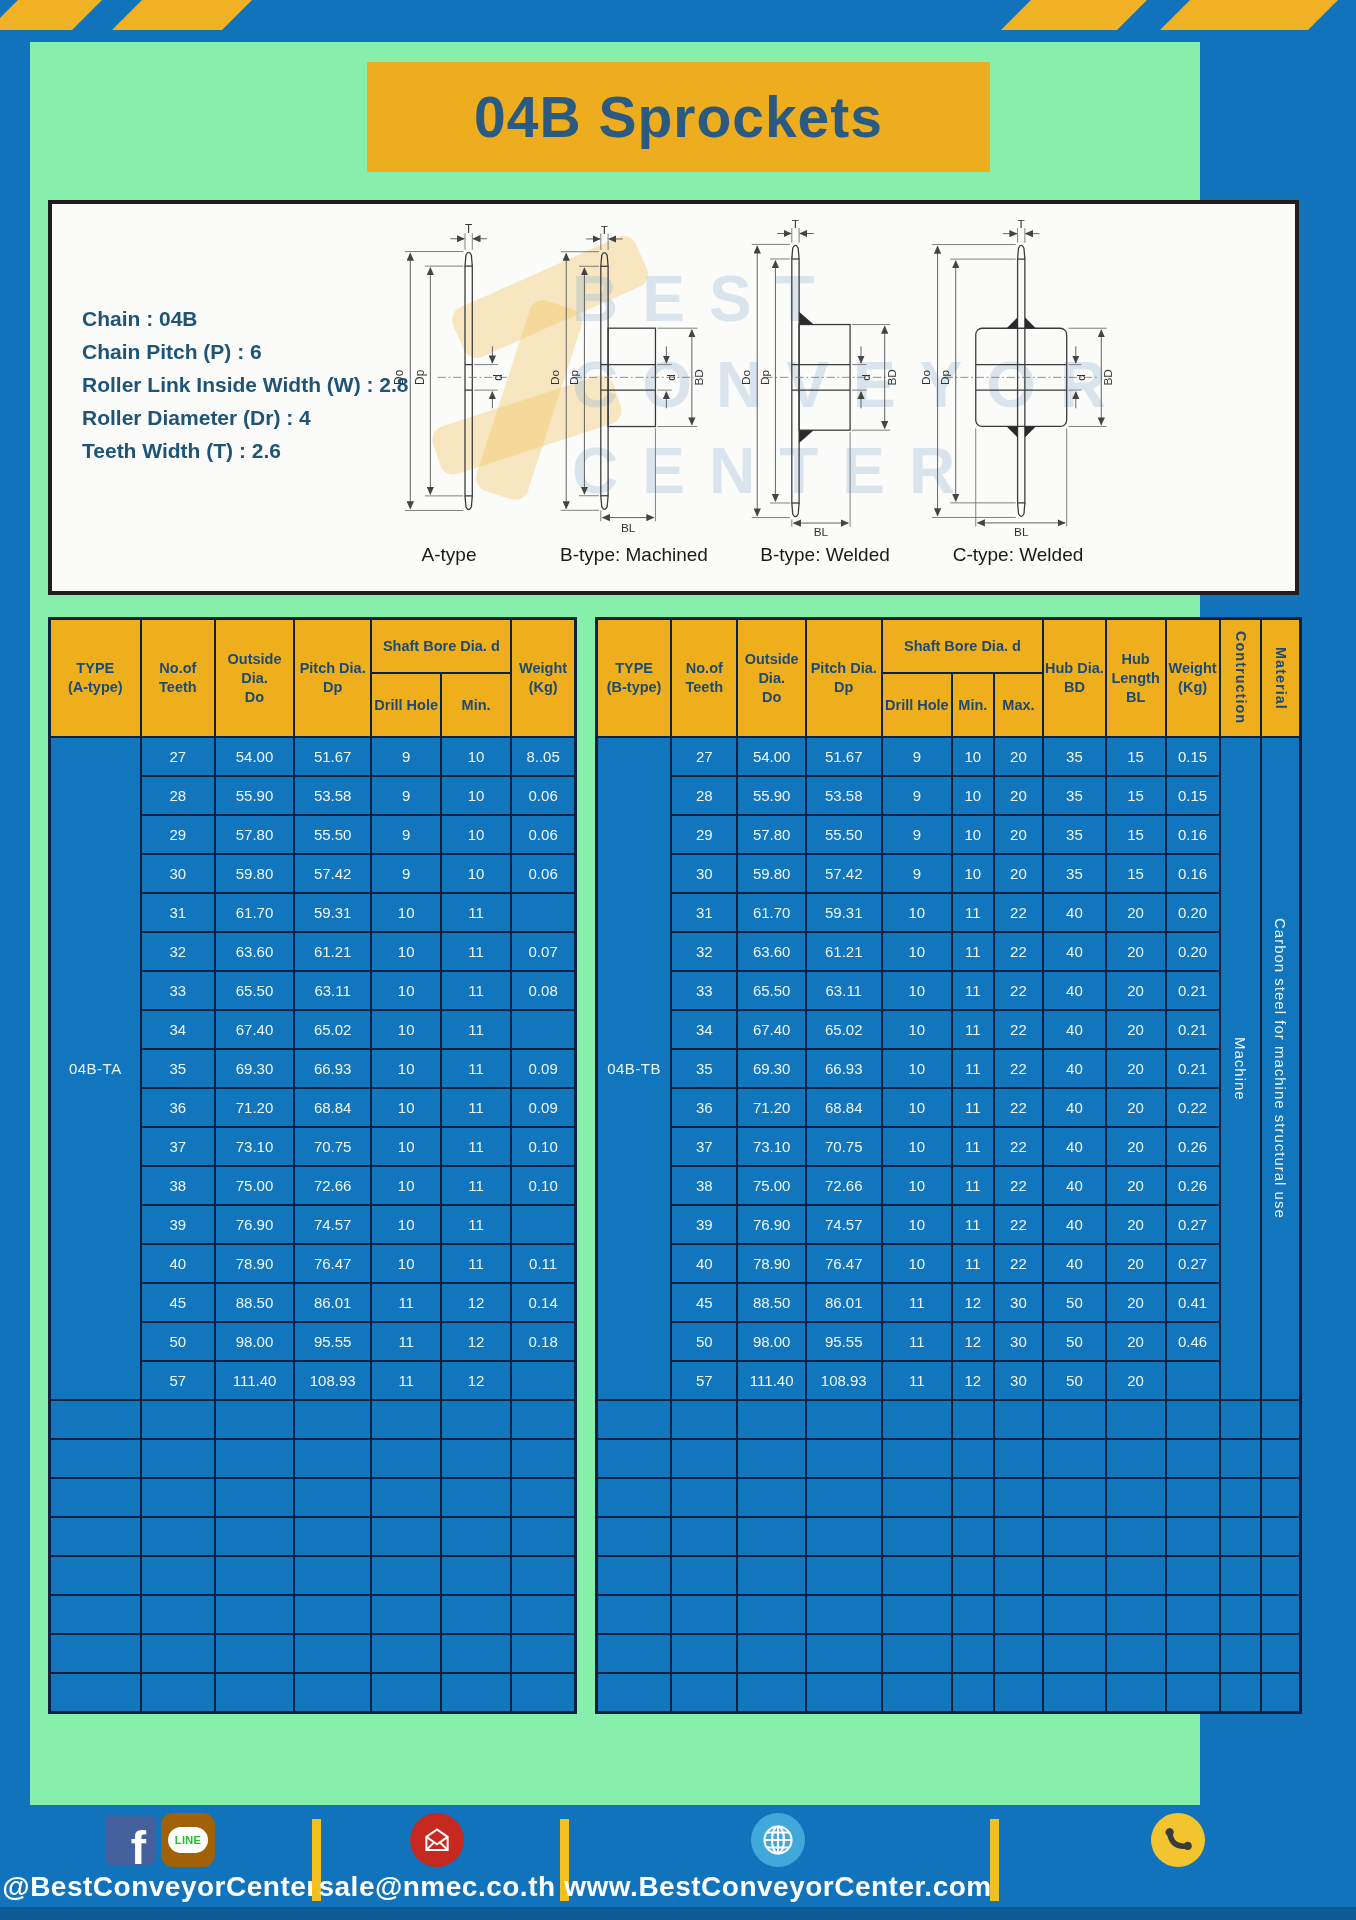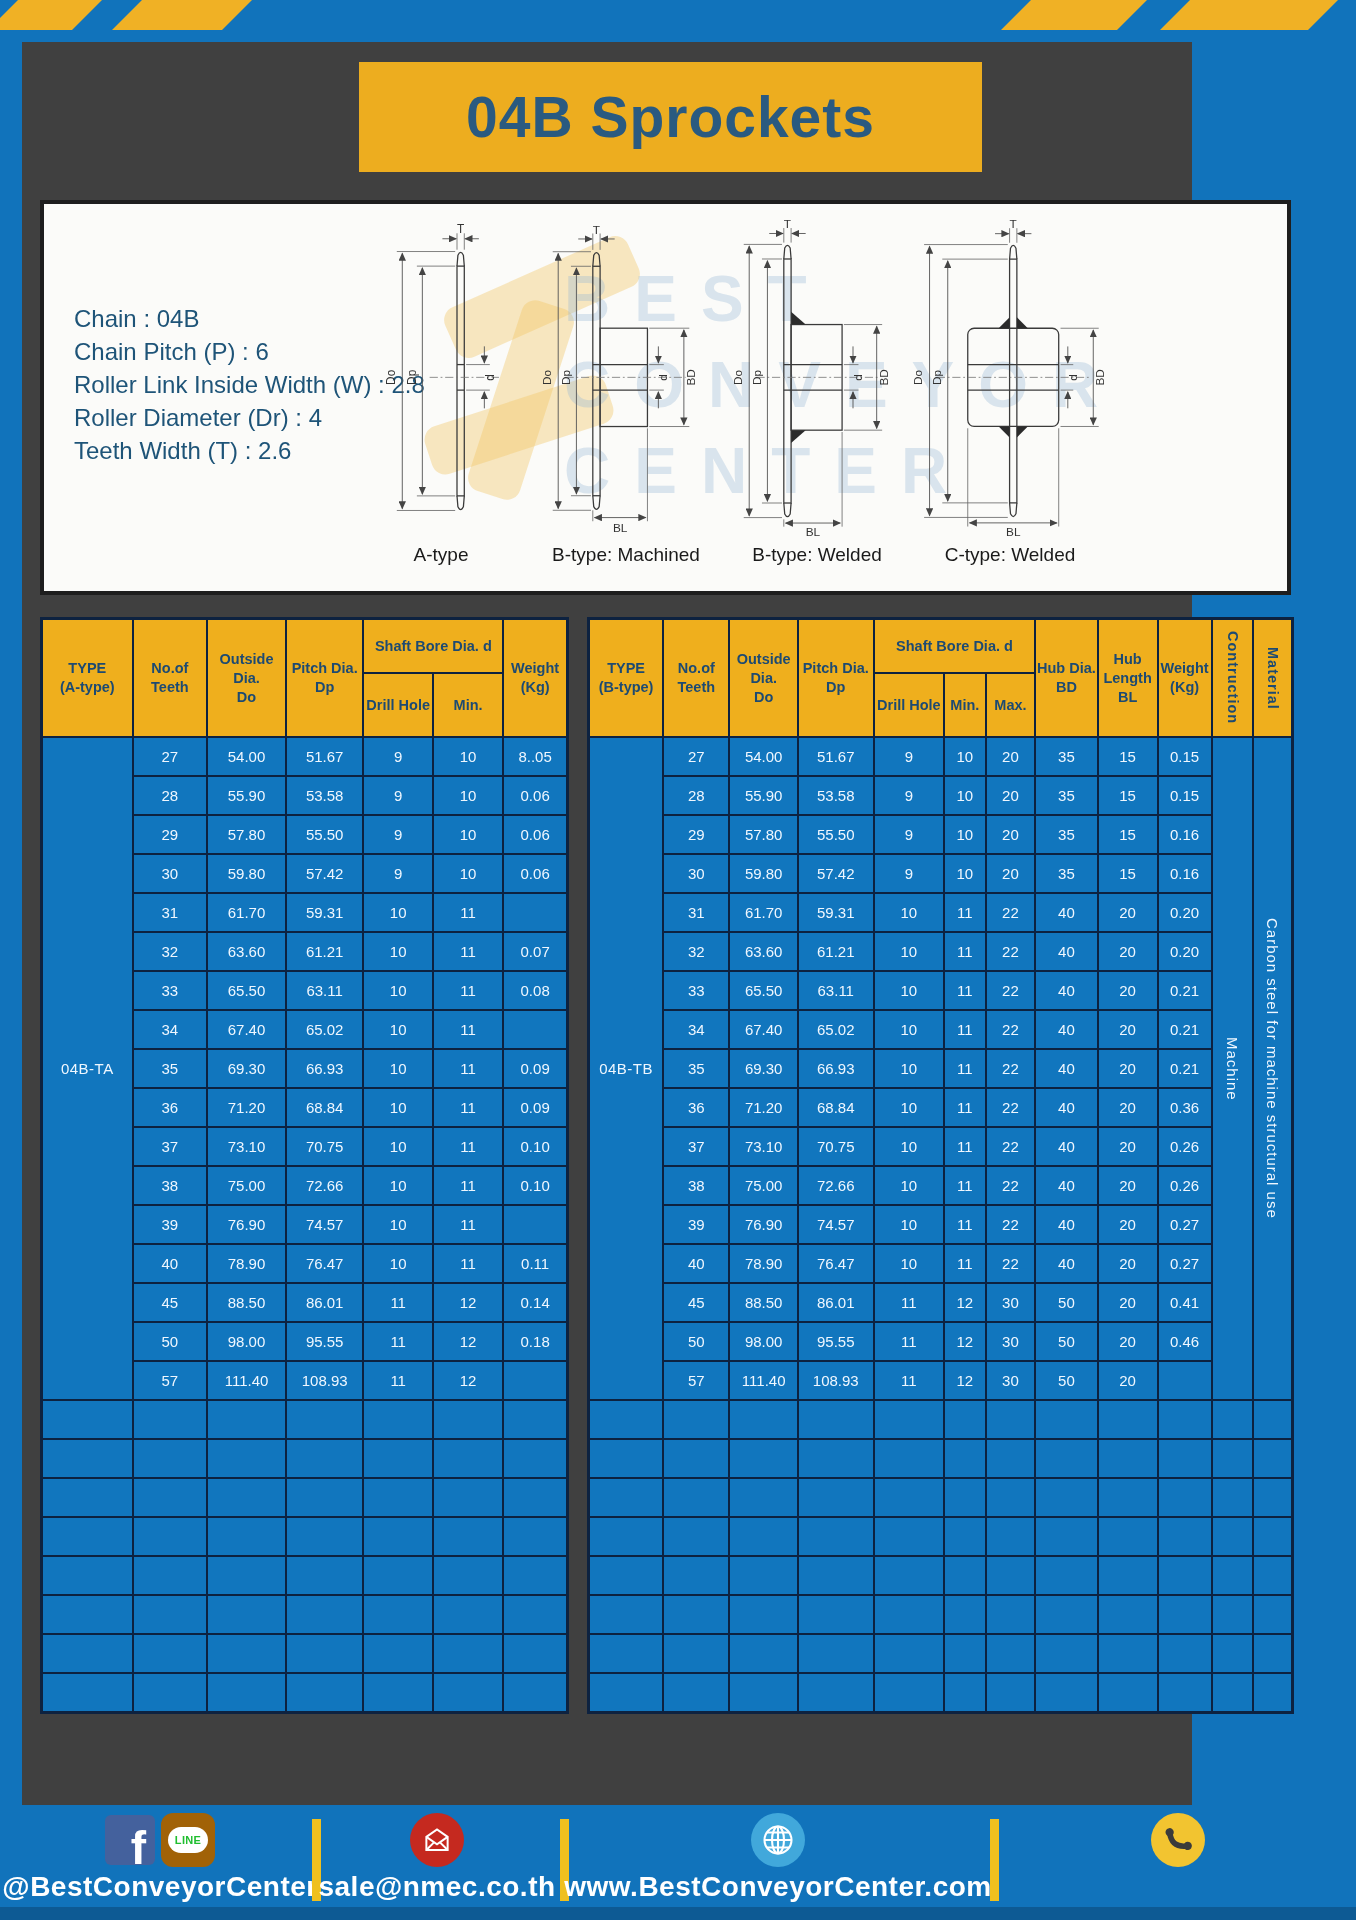--- a/index.html
+++ b/index.html
@@ -4,29 +4,29 @@
 <style>
   html,body{margin:0;padding:0;background:#e9e9e9;font-family:"Liberation Sans",sans-serif;}
   #page{position:relative;width:1356px;height:1920px;background:#1173BB;overflow:hidden;}
 
   
   .top-band{position:absolute;left:0;top:0;width:1356px;height:42px;background:#1173BB;overflow:hidden;}
   .stripe{position:absolute;top:0;height:30px;background:#F0B125;transform:skewX(-45deg);transform-origin:top left;}
   .s1{left:18px;width:84px;} .s2{left:142px;width:110px;} .s3{left:1031px;width:116px;} .s4{left:1190px;width:148px;}
 
   
-  .content{position:absolute;left:22px;top:42px;width:1170px;height:1763px;background:#404040;}
+  .content{position:absolute;left:30px;top:42px;width:1170px;height:1763px;background:#86efac;}
 
   
   .banner{position:absolute;left:337px;top:20px;width:623px;height:110px;background:#EDAD1F;display:flex;align-items:center;justify-content:center;}
   .banner h1{margin:0;font-size:57px;font-weight:bold;color:#2A5A80;letter-spacing:1px;}
 
   
   .draw-box{position:absolute;left:18px;top:158px;width:1251px;height:395px;background:#FBFBF9;border:4px solid #1E1E1E;box-sizing:border-box;}
-  .specs{position:absolute;left:30px;top:98px;color:#1E5478;font-weight:normal;font-size:24px;line-height:33px;}
+  .specs{position:absolute;left:30px;top:98px;color:#1E5478;font-weight:bold;font-size:21px;line-height:33px;}
   .watermark{position:absolute;left:390px;top:36px;width:640px;height:320px;pointer-events:none;}
   .wm-text{position:absolute;left:130px;top:16px;font-size:64px;font-weight:bold;letter-spacing:24px;line-height:86px;color:rgba(150,182,212,0.33);}
   .wm-shape{position:absolute;background:rgba(243,198,96,0.38);border-radius:14px;}
   .wm-a{left:8px;top:30px;width:200px;height:54px;transform:rotate(-24deg);}
   .wm-b{left:60px;top:60px;width:54px;height:200px;transform:rotate(18deg);}
   .wm-c{left:-10px;top:160px;width:190px;height:50px;transform:rotate(-18deg);}
   .figure{position:absolute;top:22px;text-align:center;}
   .fig-a{left:322px;width:150px;} .fig-b1{left:492px;width:180px;} .fig-b2{left:682px;width:182px;} .fig-c{left:866px;width:200px;}
   .fig-label{margin-top:4px;font-size:19px;color:#1a1a1a;}
   svg.tech{overflow:visible;}
@@ -664,21 +664,21 @@
             </tr>
             <tr>
               <td>36</td>
               <td>71.20</td>
               <td>68.84</td>
               <td>10</td>
               <td>11</td>
               <td>22</td>
               <td>40</td>
               <td>20</td>
-              <td>0.36</td>
+              <td>0.22</td>
             </tr>
             <tr>
               <td>37</td>
               <td>73.10</td>
               <td>70.75</td>
               <td>10</td>
               <td>11</td>
               <td>22</td>
               <td>40</td>
               <td>20</td>

